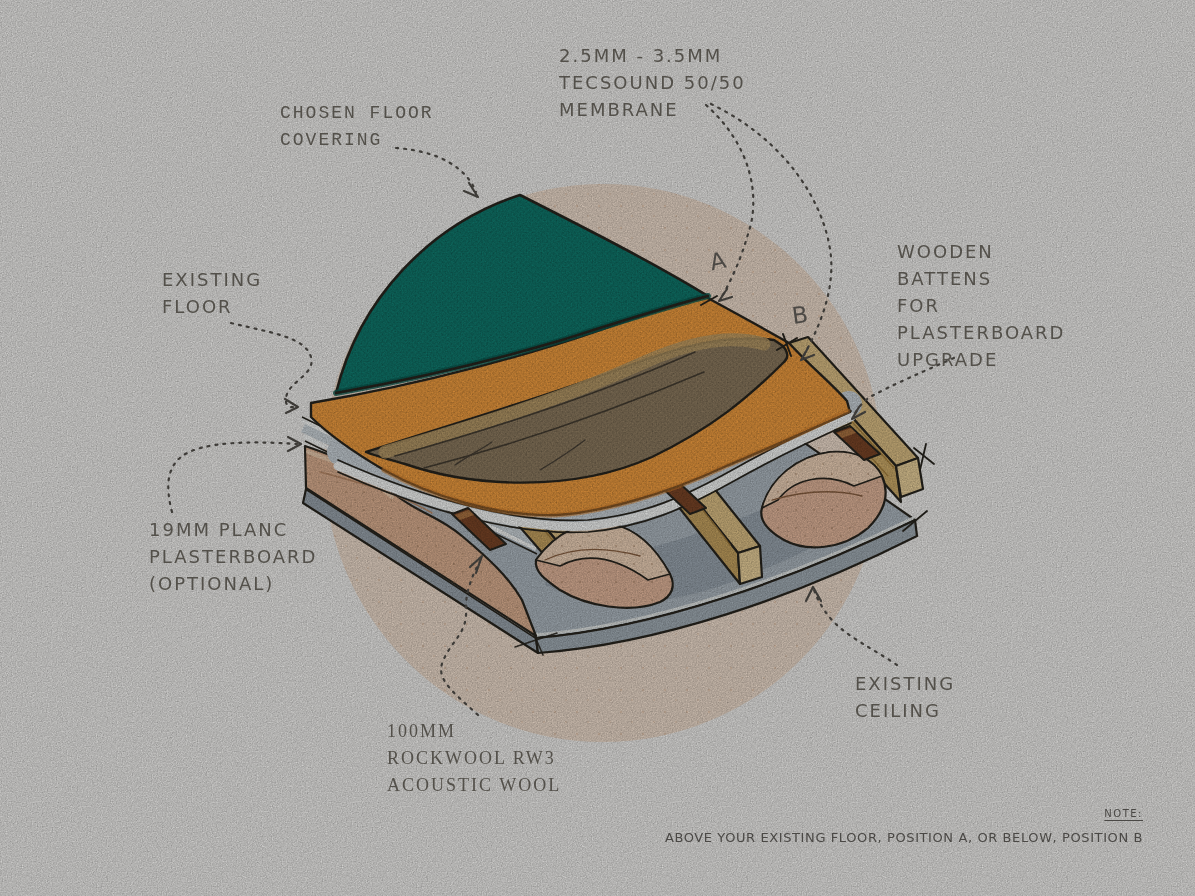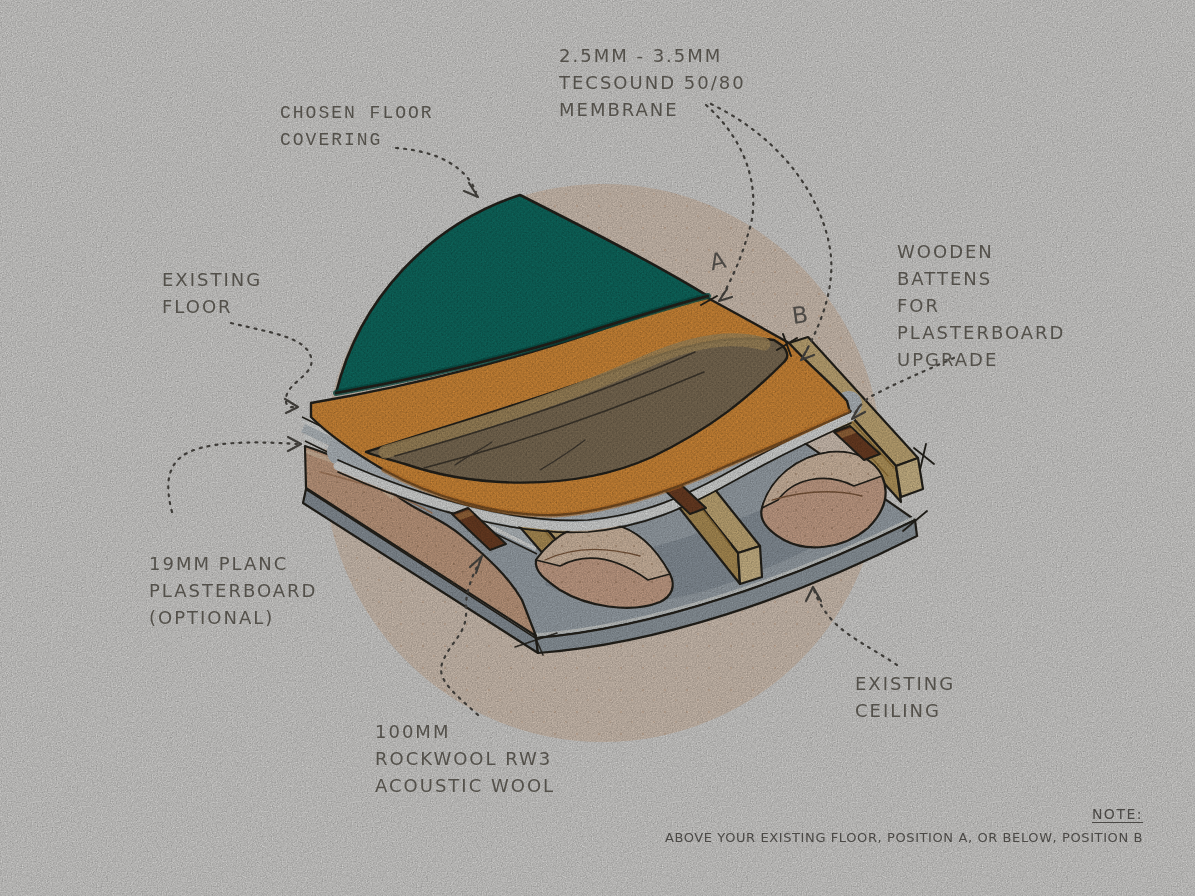--- a/index.html
+++ b/index.html
@@ -15,21 +15,21 @@
     color:#53504a;white-space:pre-line;
   }
   .poslbl{
     position:absolute;font-size:23px;color:#4c4945;letter-spacing:0;
   }
   .note{
     position:absolute;right:52px;top:802px;text-align:right;
     color:#4a4845;font-size:13px;line-height:24px;letter-spacing:0.6px;
   }
   .note .note-title{
-    text-decoration:underline;text-underline-offset:3px;font-size:14px;letter-spacing:1.5px;
+    text-decoration:underline;text-underline-offset:3px;font-size:10px;letter-spacing:1.5px;
   }
 </style>
 </head>
 <body>
 
 <div class="stage">
 
 <svg width="1195" height="896" viewBox="0 0 1195 896">
   <defs>
     <pattern id="ht" width="6" height="6" patternUnits="userSpaceOnUse">
@@ -173,40 +173,40 @@
     <path d="M859,407 L852,419 L865,412"></path>
     <path d="M288,437 L301,444 L288,451"></path>
     <path d="M470,567 L482,556 L476,573"></path>
     <path d="M806,601 L813,587 L821,601"></path>
   </g>
 
   <rect x="0" y="0" width="1195" height="896" filter="url(#paper)" opacity="0.5"></rect>
 </svg>
 
 <div class="lbl" style="left:559px;top:42px;">2.5MM - 3.5MM
-TECSOUND 50/80
+TECSOUND 50/50
 MEMBRANE</div>
 
 <div class="lbl" style="left:280px;top:100px;font-family:Liberation Mono, monospace;">CHOSEN FLOOR
 COVERING</div>
 
 <div class="lbl" style="left:162px;top:266px;">EXISTING
 FLOOR</div>
 
 <div class="lbl" style="left:897px;top:238px;">WOODEN
 BATTENS
 FOR
 PLASTERBOARD
 UPGRADE</div>
 
-<div class="lbl" style="left:149px;top:516px;margin-top:34px;">19MM PLANC
+<div class="lbl" style="left:149px;top:516px;">19MM PLANC
 PLASTERBOARD
 (OPTIONAL)</div>
 
-<div class="lbl" style="left:375px;top:718px;">100MM
+<div class="lbl" style="left:387px;top:718px;font-family:Liberation Serif, serif;">100MM
 ROCKWOOL RW3
 ACOUSTIC WOOL</div>
 
 <div class="lbl" style="left:855px;top:670px;">EXISTING
 CEILING</div>
 
 <div class="poslbl" style="left:710px;top:248px;transform:rotate(-12deg);">A</div>
 
 <div class="poslbl" style="left:792px;top:302px;transform:rotate(-8deg);">B</div>
 

